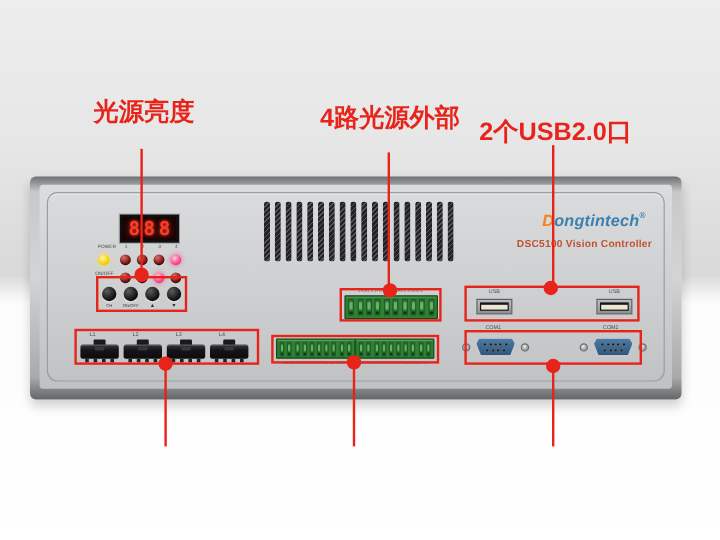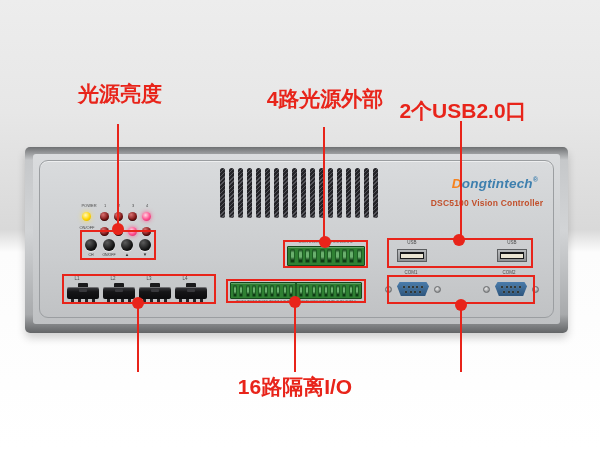--- a/index.html
+++ b/index.html
@@ -95,20 +95,23 @@
 <body>
 
 <div id="stage">
 
   <div class="panel-frame">
     <div class="panel-face">
       <div class="panel-groove"></div>
     </div>
   </div>
 
+  <div class="led-display">
+    <span>888</span>
+  </div>
 
   <div class="tiny-label" style="left:74px;top:203px;width:30px;">POWER</div>
   <div class="tiny-label" style="left:101px;top:203px;width:8px;">1</div>
   <div class="tiny-label" style="left:115px;top:203px;width:8px;">2</div>
   <div class="tiny-label" style="left:129px;top:203px;width:8px;">3</div>
   <div class="tiny-label" style="left:143px;top:203px;width:8px;">4</div>
 
   <div class="led yellow" style="left:82px;top:212px;"></div>
   <div class="led red" style="left:100px;top:212px;"></div>
   <div class="led red" style="left:114px;top:212px;"></div>
@@ -313,15 +316,14 @@
   <div class="ann-dot" style="left:289px;top:296px;"></div>
   <div class="ann-dot" style="left:455px;top:299px;"></div>
 
   <div class="ann-label" style="left:50px;top:84px;width:140px;">
     <div>光源亮度</div>
   </div>
   <div class="ann-label" style="left:250px;top:89px;width:150px;">
     <div>4路光源外部</div>
   </div>
   <div class="ann-label" style="left:388px;top:101px;width:150px;">2个USB2.0口</div>
-  <div class="ann-label" style="left:220px;top:377px;width:150px;">16路隔离I/O</div>
 
 </div>
 
 </body></html>

